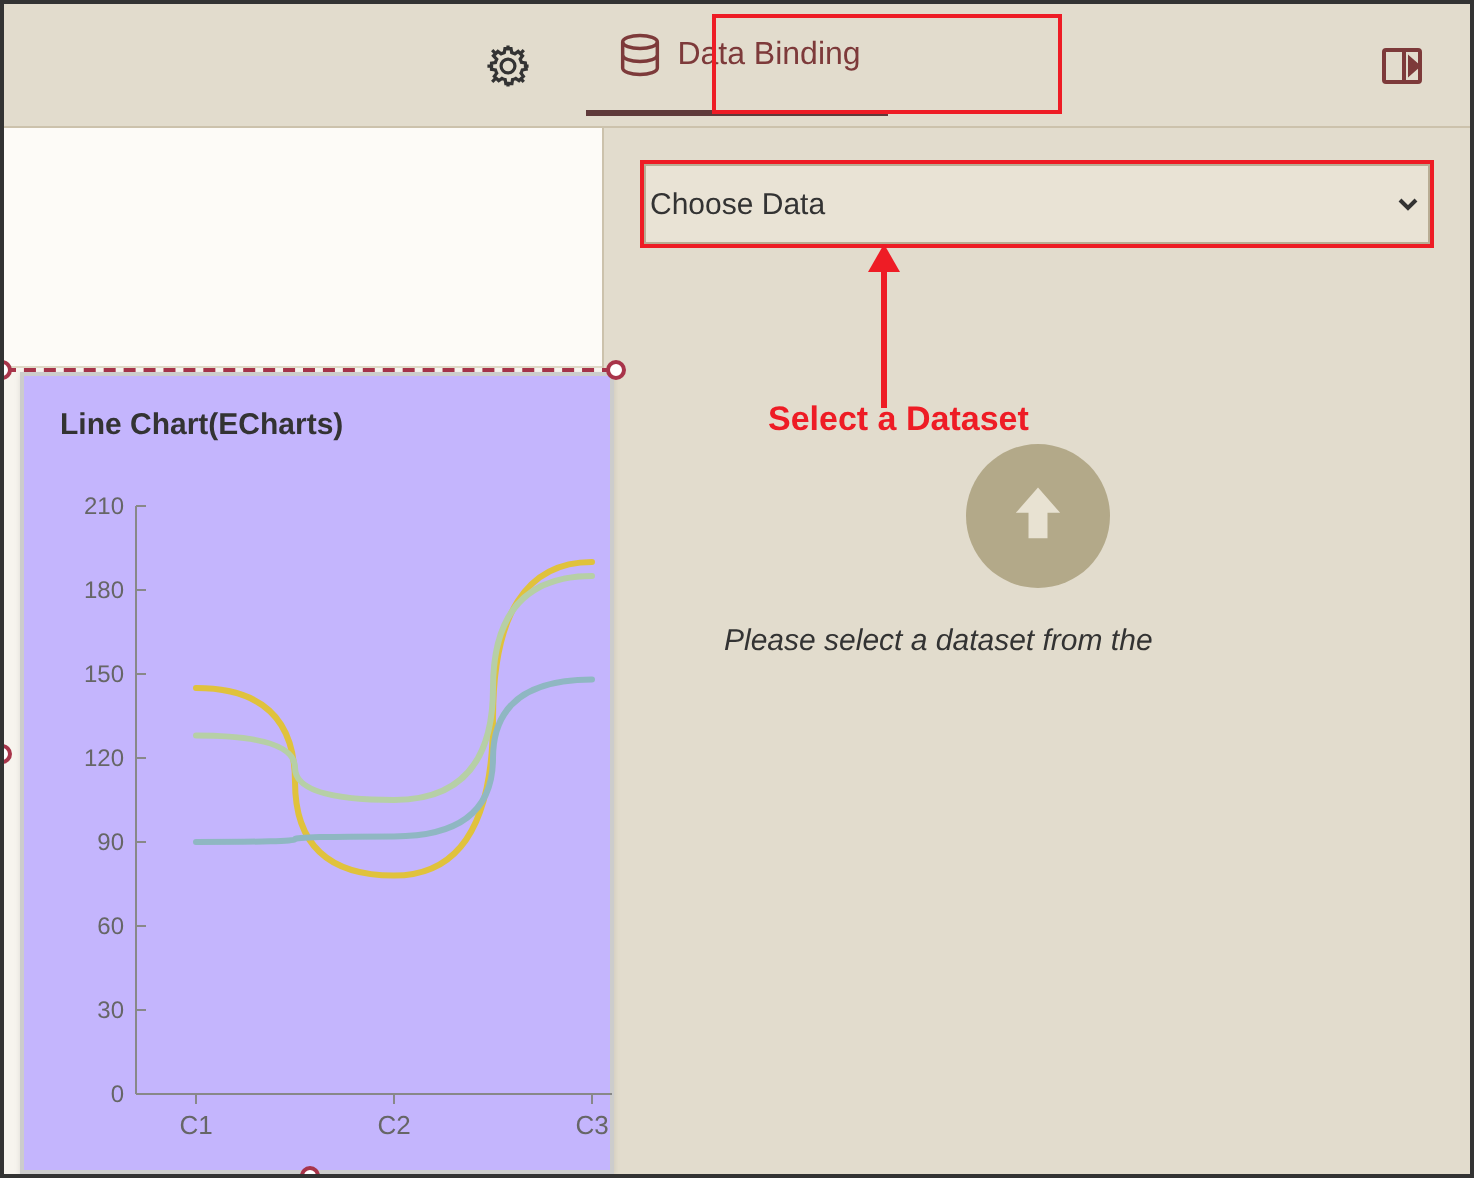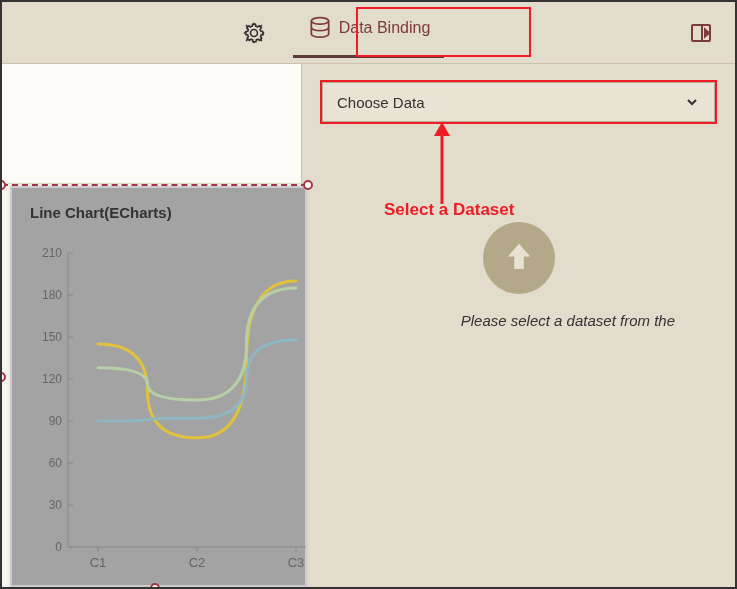--- a/index.html
+++ b/index.html
@@ -49,21 +49,21 @@
     }
     .left-top {
       height: 120px;
       background: #fdfbf7;
       border-bottom: 1px solid #e0d9c8;
     }
     .chart-card {
       position: absolute;
       left: 8px; top: 122px;
       right: -6px; bottom: 0;
-      background: #a3a3a3;
+      background: #c4b5fd;
       border: 2px solid #ccc;
       box-shadow: 0 1px 3px rgba(0,0,0,0.1);
     }
     .sel-handle {
       position: absolute;
       width: 10px; height: 10px;
       border: 2px solid #a8344a;
       background: #fff; border-radius: 50%;
       z-index: 5;
     }
@@ -94,21 +94,21 @@
     }
     .right {
       flex: 1; padding: 18px 20px;
       position: relative;
     }
     .choose-data {
       width: 100%; height: 40px;
       background: #e9e3d5;
       border: 1px solid #b8ad94;
       display: flex; align-items: center;
-      padding: 0 14px;
+      padding: 0 2px;
       font-size: 15px; color: #333;
       cursor: pointer;
       outline: 2px solid #ee1c25; outline-offset: 0;
       justify-content: space-between;
     }
     .arrow-wrap {
       position: absolute;
       left: 130px; top: 58px;
       width: 20px; height: 82px;
       pointer-events: none;
@@ -119,21 +119,21 @@
       position: absolute;
       left: 82px; top: 136px;
     }
     .upload-circle {
       width: 72px; height: 72px; border-radius: 50%;
       background: #b3a989;
       display: flex; align-items: center; justify-content: center;
       margin: 100px auto 16px auto;
     }
     .help-text {
-      text-align: right; font-style: italic;
+      text-align: left; font-style: italic;
       color: #333; font-size: 15px; line-height: 1.5;
       padding: 0 40px;
     }
   </style>
 </head>
 <body>
 
 <div class="header">
   <div class="header-spacer"></div>
   <div class="gear-btn">

